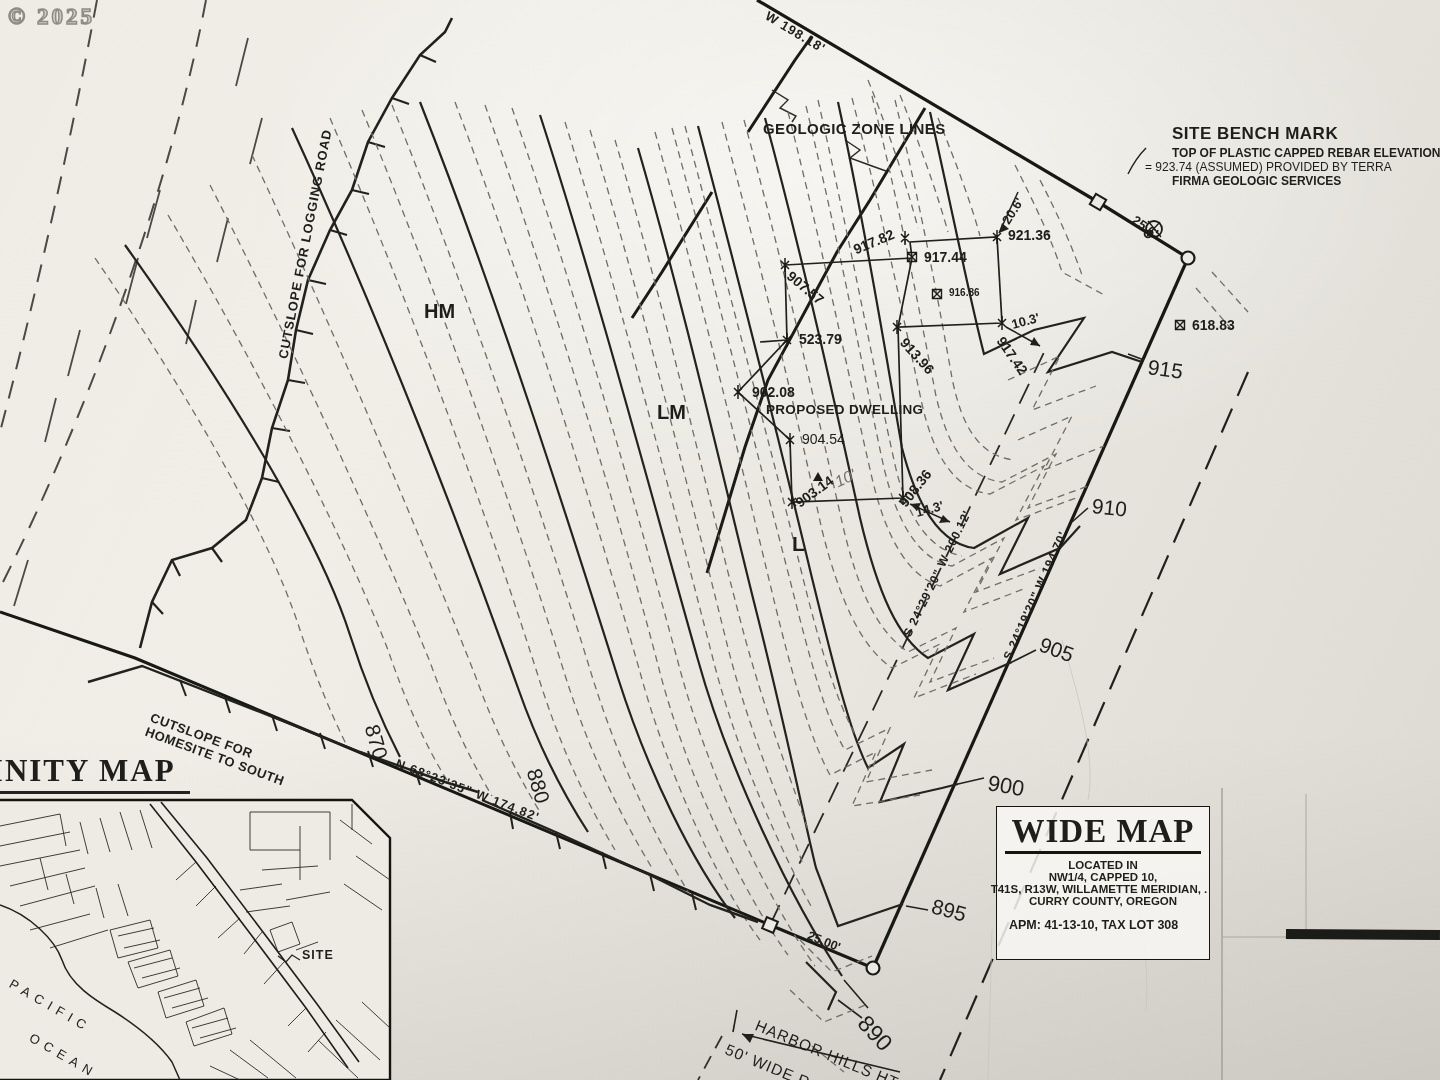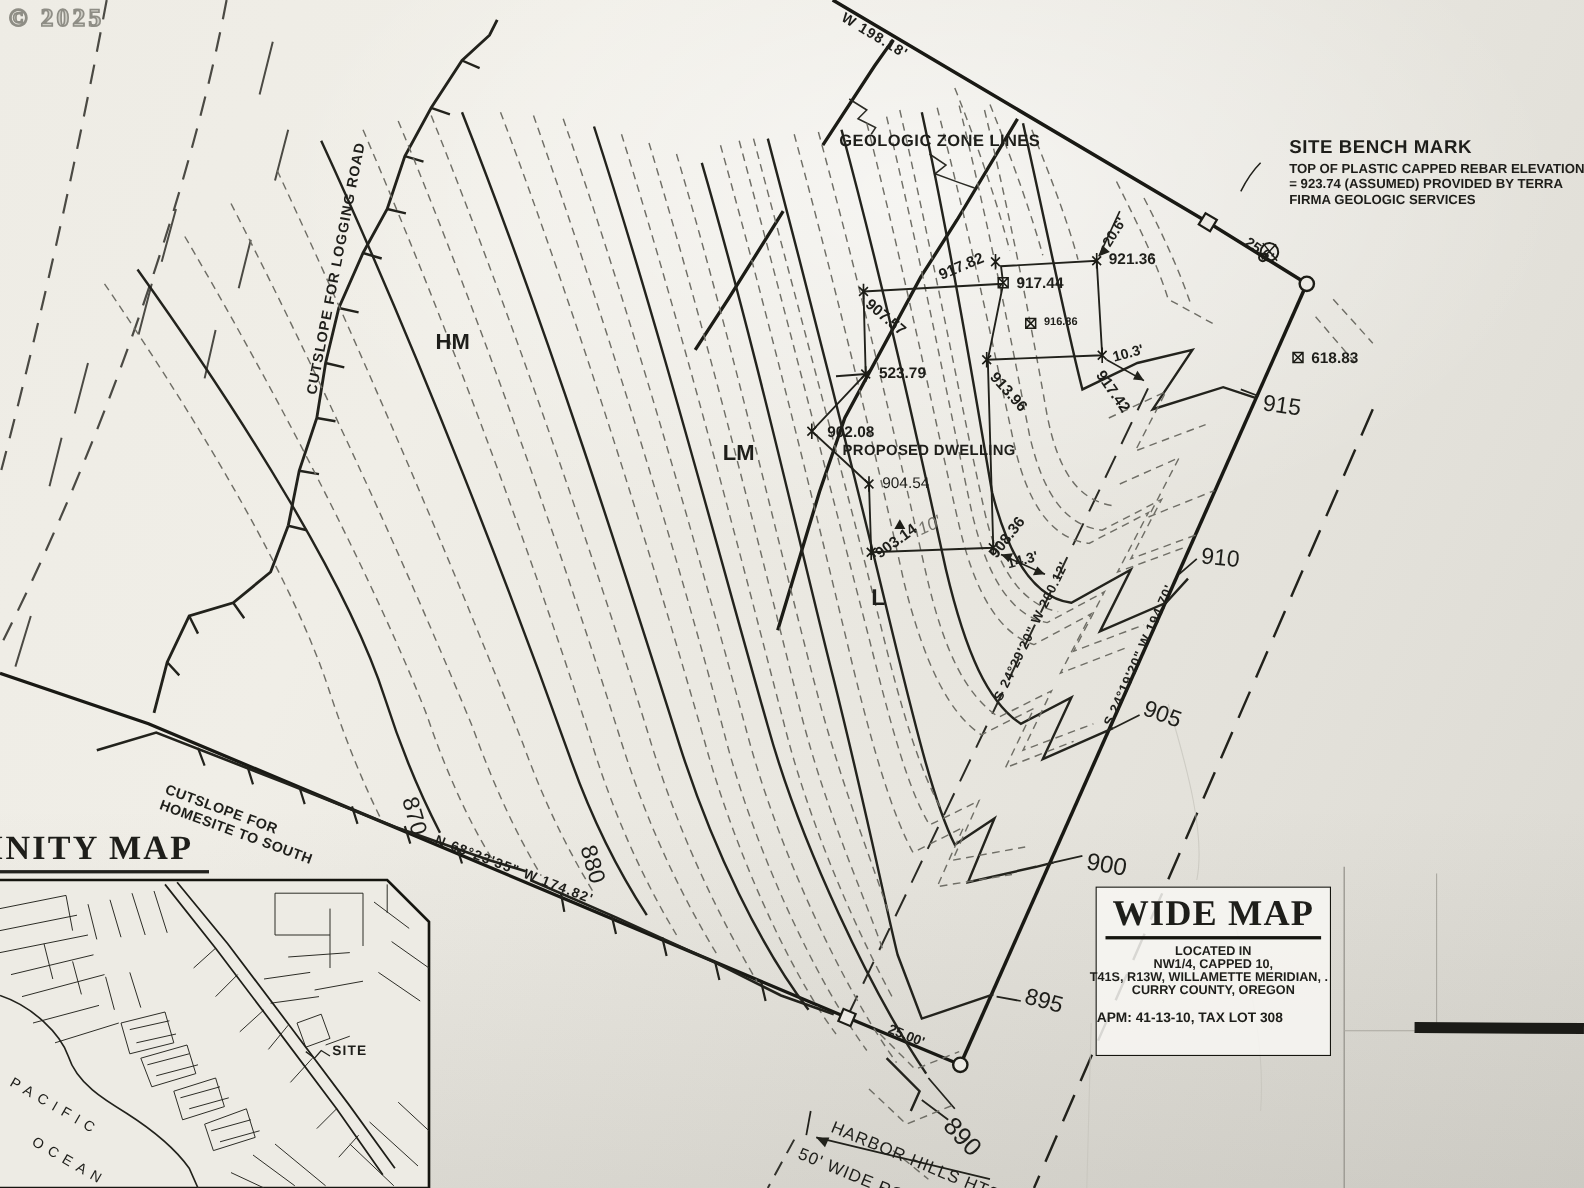--- a/index.html
+++ b/index.html
@@ -14,21 +14,21 @@
   .lbl{position:absolute;white-space:nowrap;line-height:1.15;}
   .ol{transform-origin:left center;}
   .cc{transform-origin:center center;}
   .wm{font-family:"Liberation Serif",serif;font-weight:bold;font-size:23px;letter-spacing:3px;
       color:rgba(125,124,116,.28);-webkit-text-stroke:1.5px #8e8d85;}
   .tb{position:absolute;left:996px;top:806px;width:212px;height:152px;background:rgba(248,247,243,.85);
       border:1.7px solid #15150f;text-align:center;overflow:visible;}
   .tb .t{font-family:"Liberation Serif",serif;font-weight:bold;font-size:33px;letter-spacing:1px;
       display:inline-block;border-bottom:3.5px solid #15150f;padding:2px 6px 1px 6px;margin-top:4px;}
   .tb .s{font-size:11.5px;font-weight:bold;white-space:nowrap;}
-  .tb .apm{font-size:12.5px;font-weight:bold;text-align:left;margin-top:11px;}
+  .tb .apm{font-size:12.5px;font-weight:bold;text-align:left;padding-left:12px;margin-top:11px;}
   .vmt{position:absolute;left:-74px;top:753px;font-family:"Liberation Serif",serif;font-weight:bold;
       font-size:31px;letter-spacing:2px;border-bottom:3.5px solid #22221e;padding:0 14px 2px 2px;}
 </style>
 </head>
 <body>
 
 <div class="page">
 
 <svg class="art" width="1440" height="1080" viewBox="0 0 1440 1080">
 
@@ -200,26 +200,26 @@
     <path d="M300,960 L292,955 L286,962 L278,956" stroke="#22221c" stroke-width="1.2" fill="none"></path>
   </g>
 </svg>
 
 <div class="lbl wm" style="left:8px;top:4px;">© 2025</div>
 
 <div class="lbl ol" style="left:766px;top:8px;font-size:13px;letter-spacing:1px;transform:rotate(31deg);font-weight:600;">W  198.18'</div>
 
 <div class="lbl" style="left:1172px;top:124px;font-size:17px;font-weight:600;letter-spacing:.5px;">SITE BENCH MARK</div>
 <div class="lbl" style="left:1172px;top:147px;font-size:12px;font-weight:600;">TOP OF PLASTIC CAPPED REBAR ELEVATION</div>
-<div class="lbl" style="left:1172px;top:161px;font-size:12px;font-weight:700;">= 923.74 (ASSUMED) PROVIDED BY TERRA</div>
+<div class="lbl" style="left:1145px;top:161px;font-size:12px;font-weight:400;">= 923.74 (ASSUMED) PROVIDED BY TERRA</div>
 <div class="lbl" style="left:1172px;top:175px;font-size:12px;font-weight:600;">FIRMA GEOLOGIC SERVICES</div>
 
 <div class="lbl" style="left:763px;top:120px;font-size:15px;font-weight:600;letter-spacing:.4px;">GEOLOGIC ZONE LINES</div>
 
-<div class="lbl" style="left:396px;top:300px;font-size:20px;font-weight:600;">HM</div>
+<div class="lbl" style="left:424px;top:300px;font-size:20px;font-weight:600;">HM</div>
 <div class="lbl" style="left:657px;top:401px;font-size:20px;font-weight:600;">LM</div>
 <div class="lbl" style="left:792px;top:532px;font-size:21px;font-weight:600;">L</div>
 
 <div class="lbl cc" style="left:306px;top:244px;font-size:13px;letter-spacing:1px;font-weight:600;transform:translate(-50%,-50%) rotate(-79deg);">CUTSLOPE FOR LOGGING ROAD</div>
 
 <div class="lbl ol" style="left:148px;top:710px;font-size:13px;font-weight:600;letter-spacing:.5px;transform:rotate(20deg);">
   <span style="display:block;">CUTSLOPE FOR</span>
   <span style="display:block;">HOMESITE TO SOUTH</span>
 </div>
 

